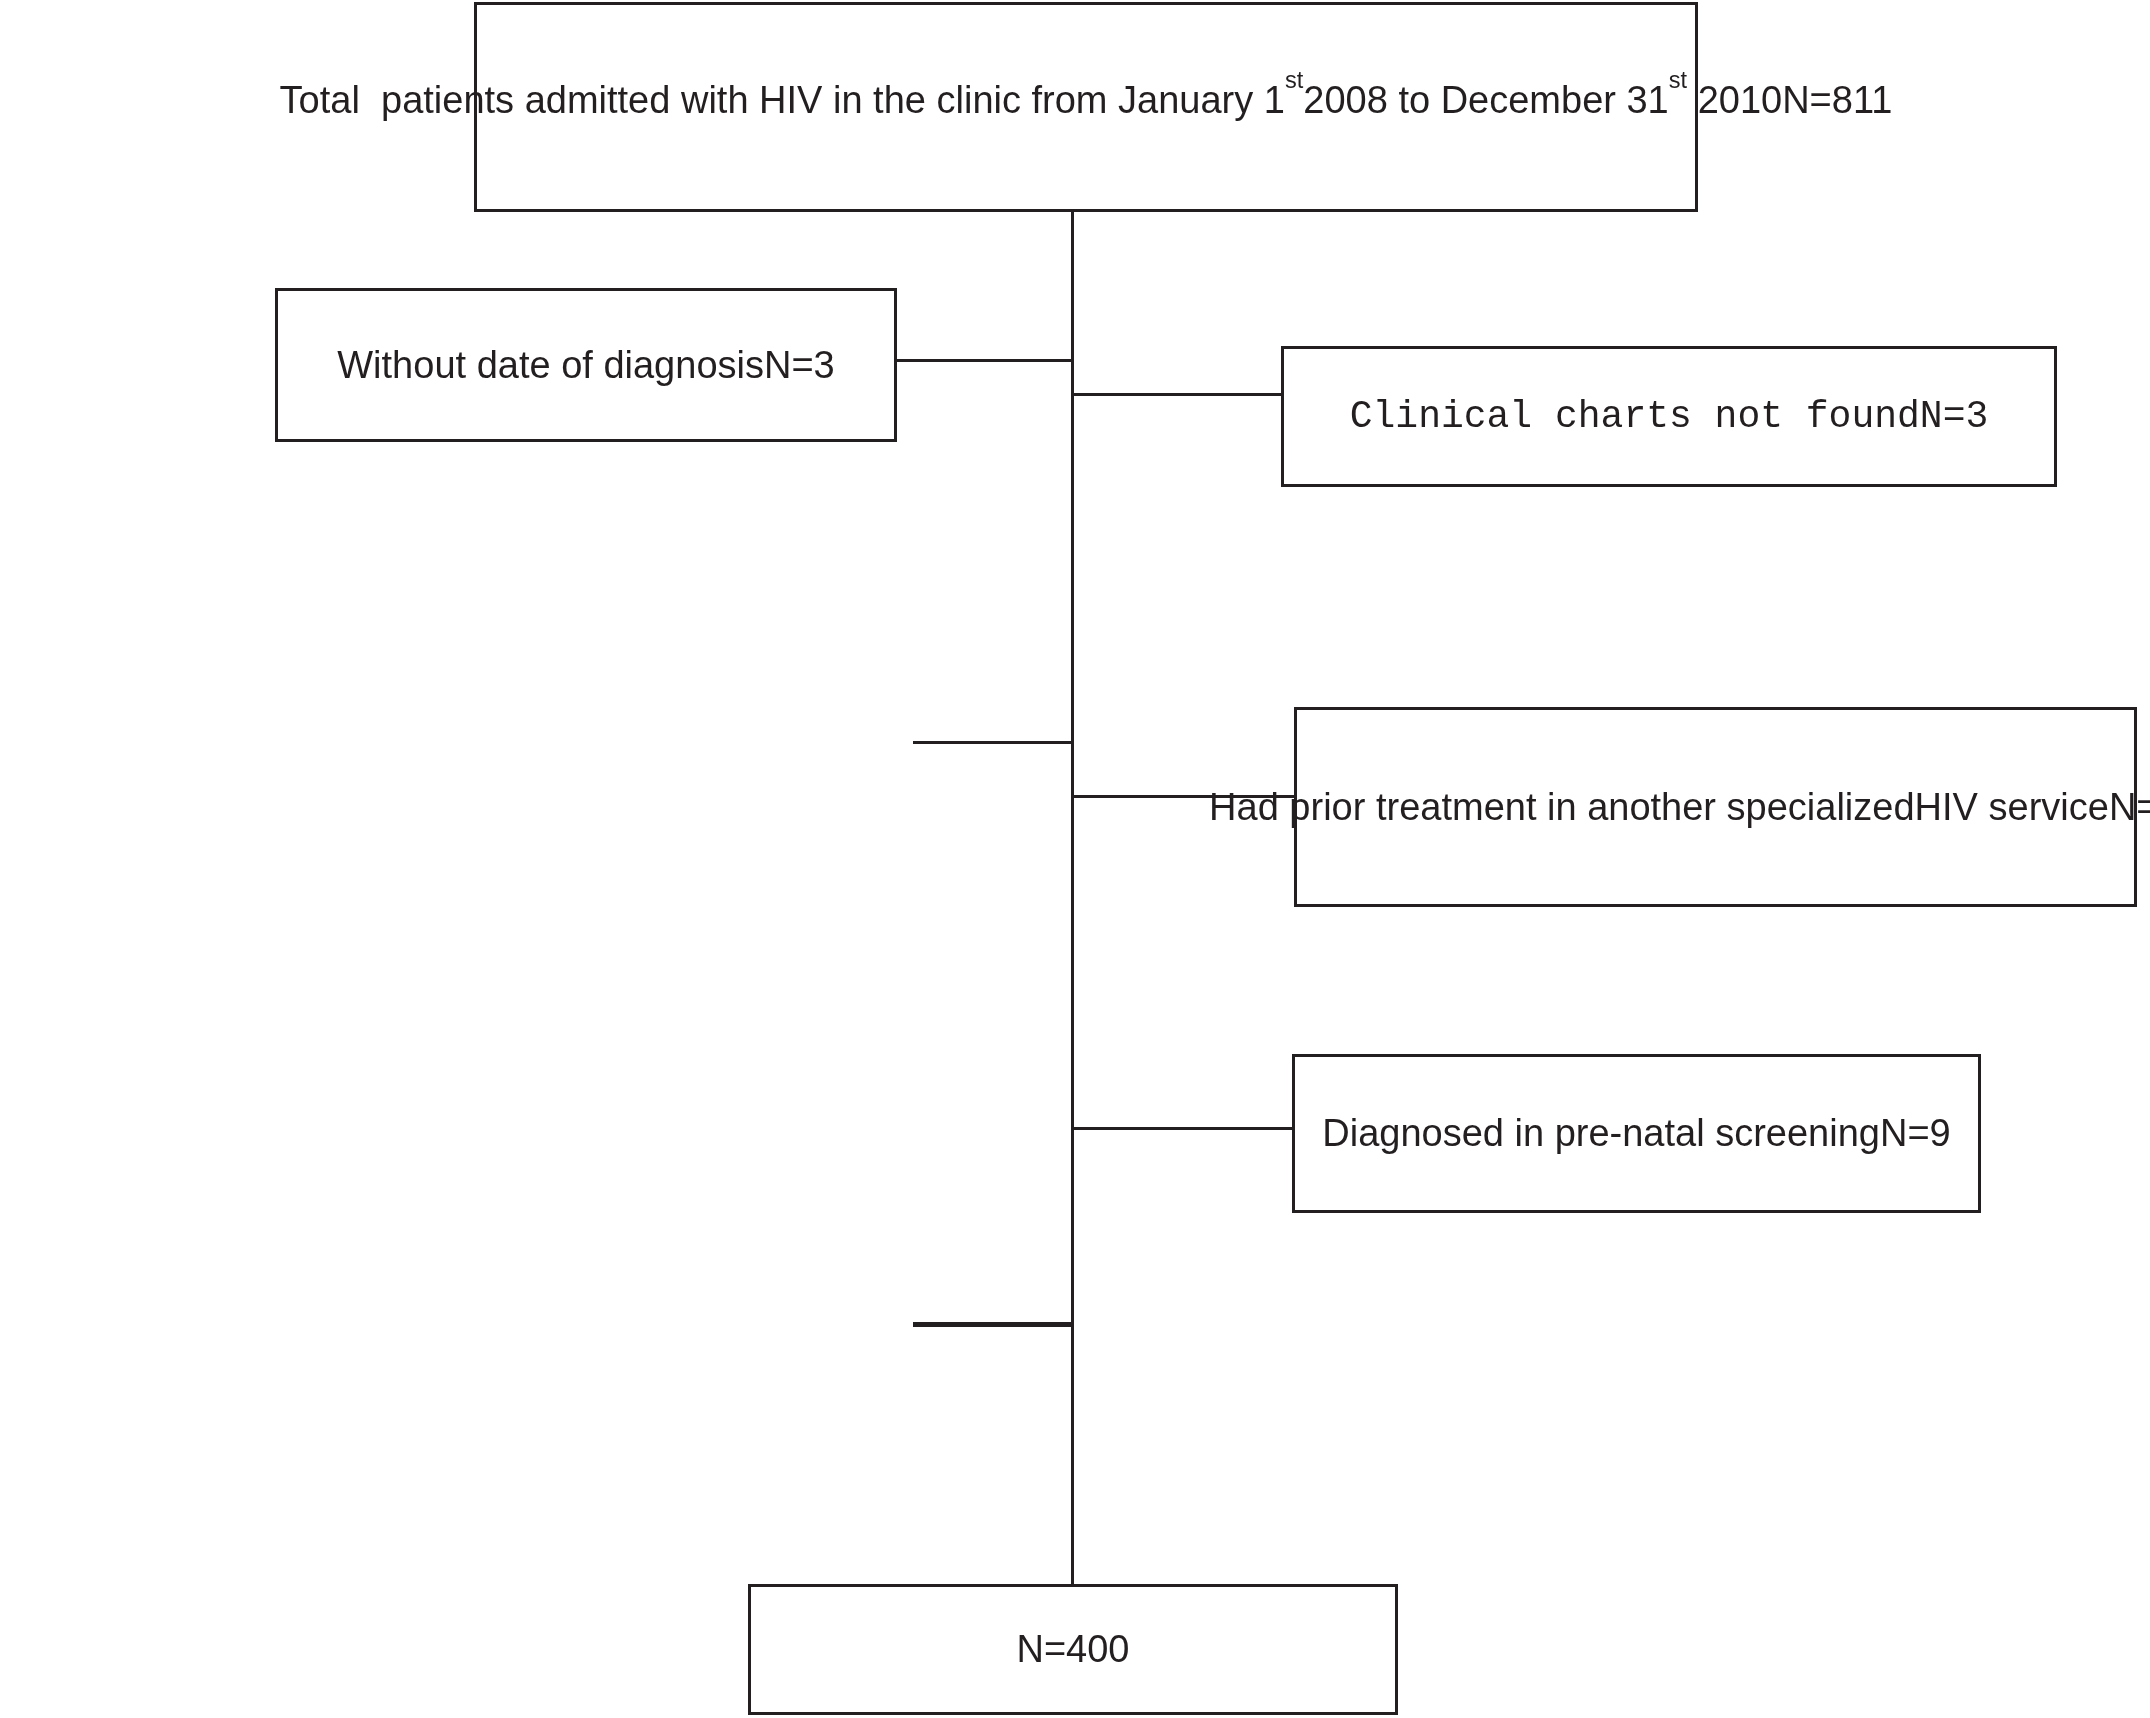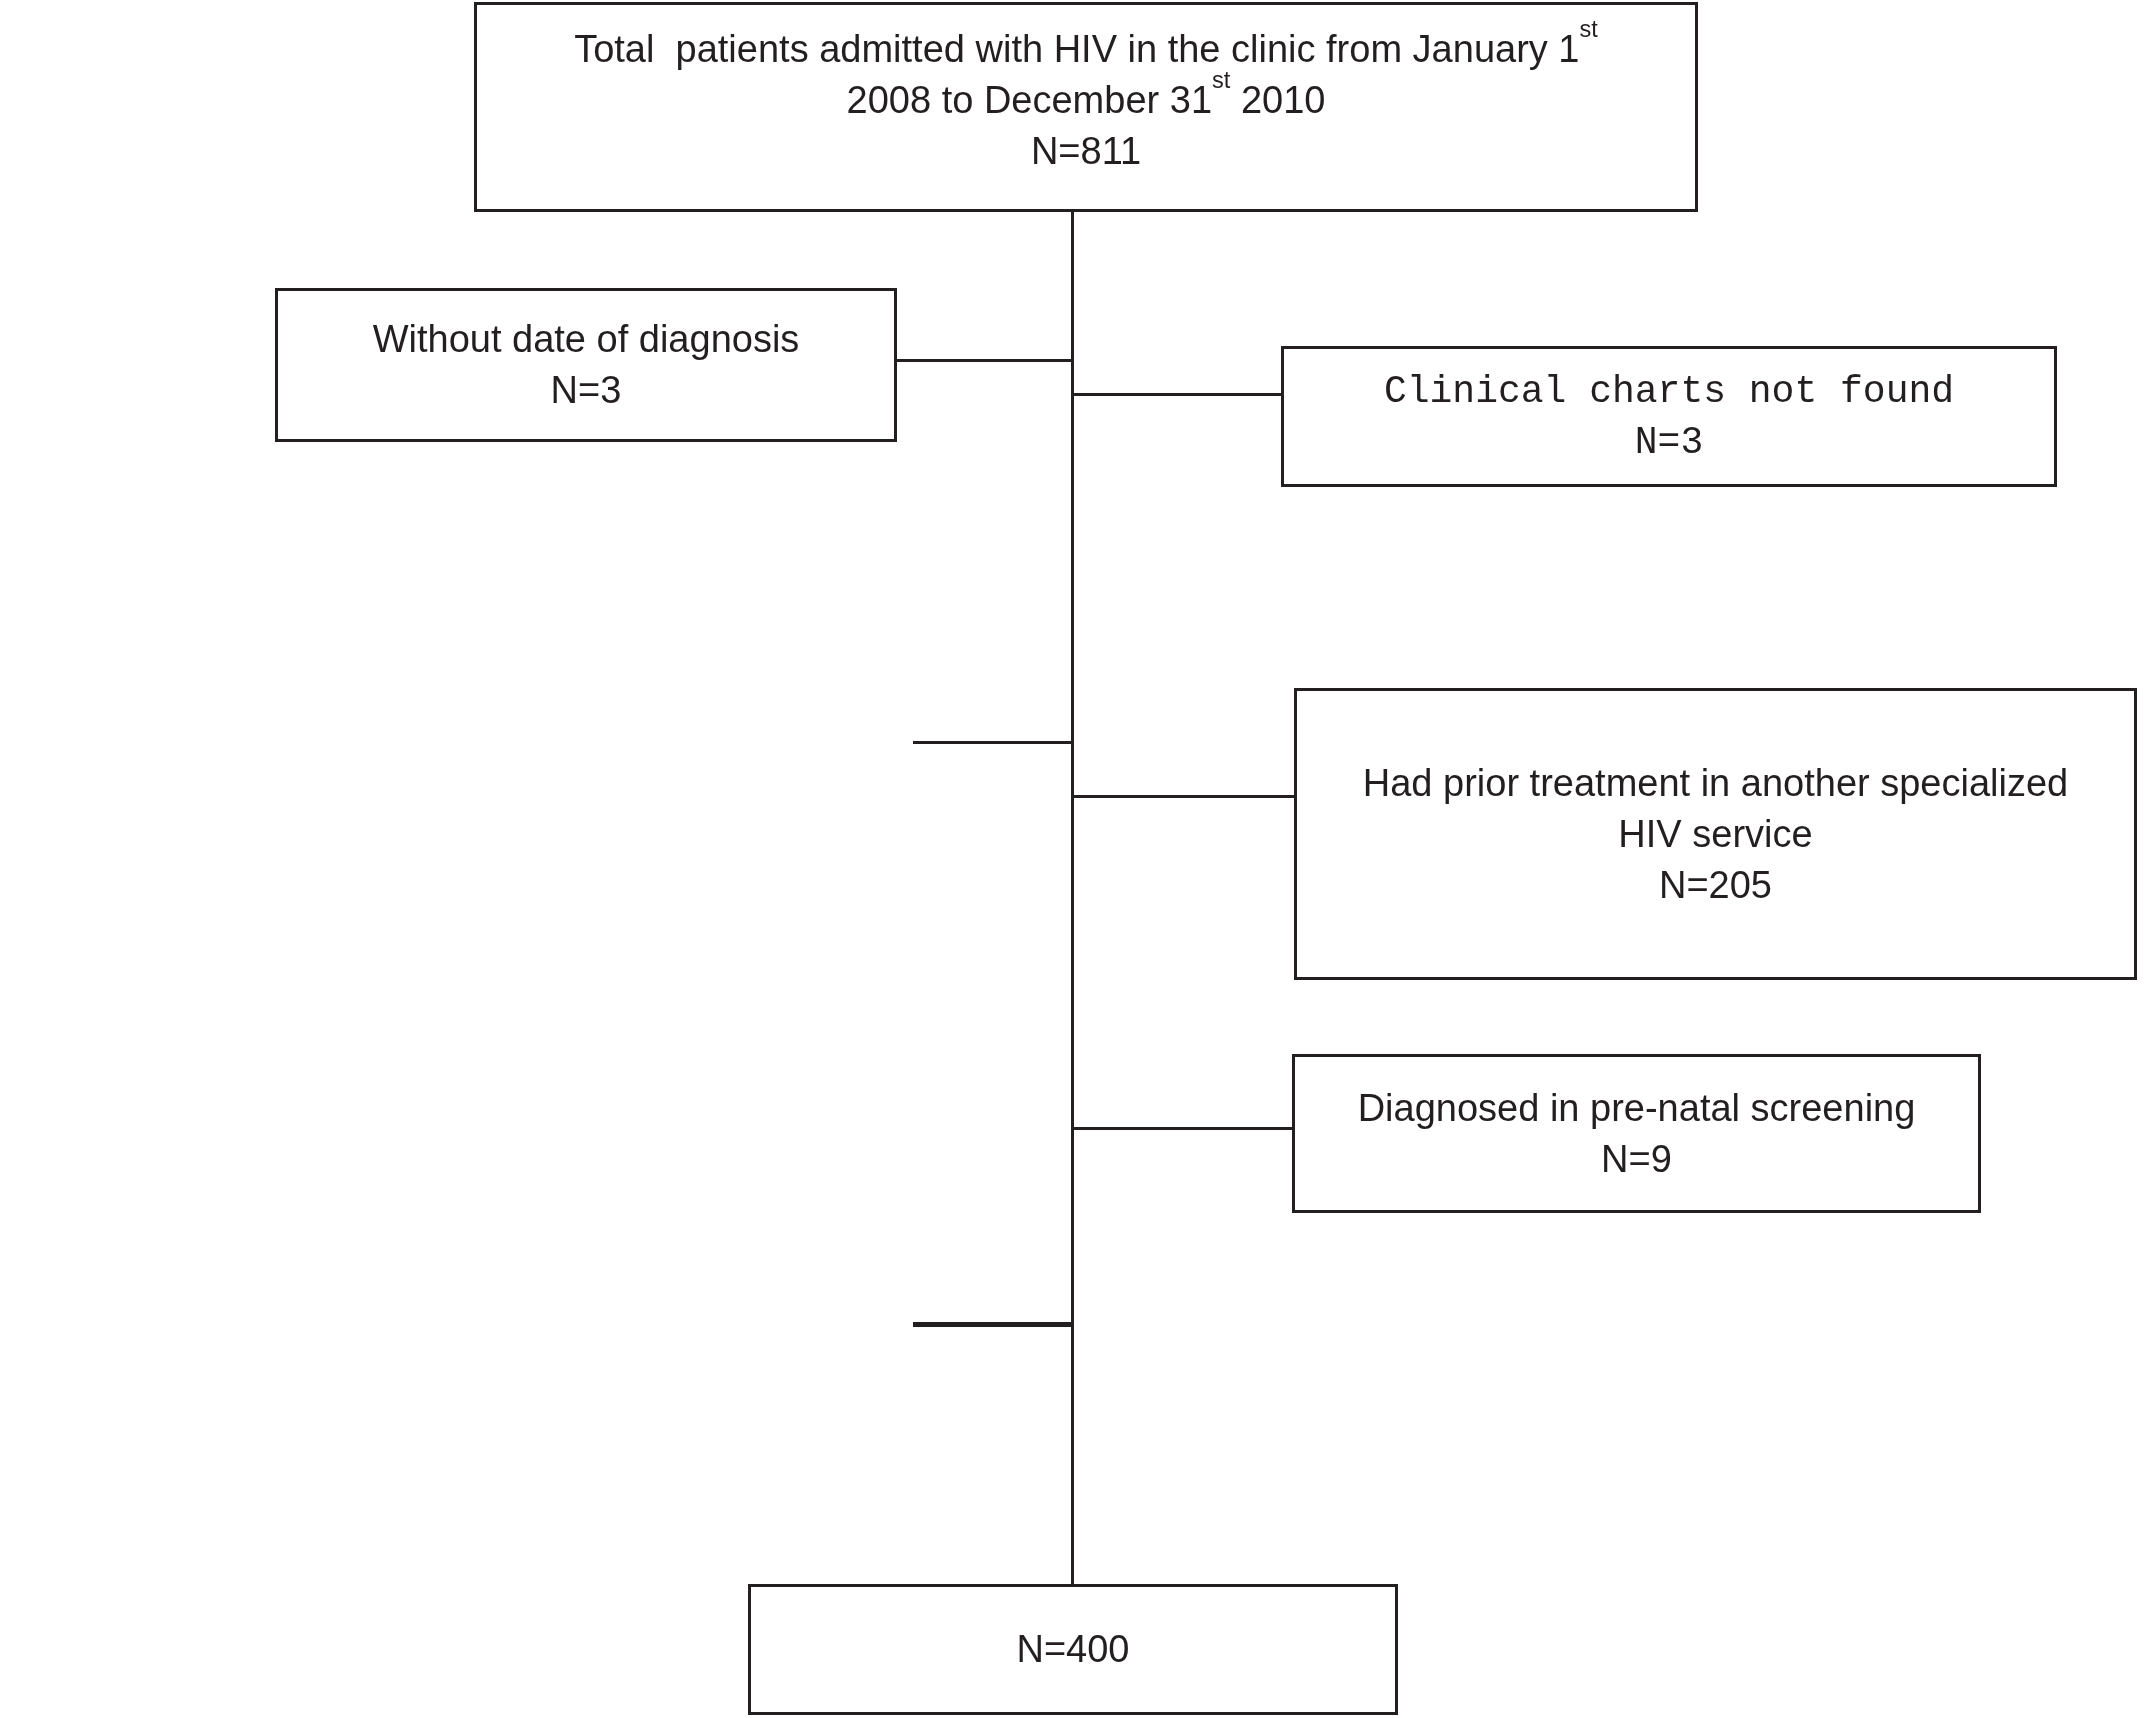--- a/index.html
+++ b/index.html
@@ -16,21 +16,21 @@
     font-family:"Liberation Sans","DejaVu Sans",sans-serif;
     color:var(--text-color);
     overflow:hidden;
   }
   .box{
     position:absolute;
     border:3.6px solid var(--line-color);
     background:var(--bg-color);
     box-sizing:border-box;
     display:flex;
-    flex-direction:column;
+    flex-direction:row;
     align-items:center;
     justify-content:center;
     text-align:center;
   }
   .line{
     white-space:pre;
     font-size:38px;
     line-height:51px;
     letter-spacing:0px;
   }
@@ -42,21 +42,21 @@
   }
   .connector{
     position:absolute;
     background:var(--line-color);
   }
   
   #box-total            {left:474px;  top:2.2px;    width:1224px; height:210px; padding-bottom:13px;}
   #box-no-date          {left:275px;  top:288px;  width:622px;  height:154px;}
   #box-charts-not-found {left:1281px; top:346px;  width:776px; height:141px;font-family:Liberation Mono, monospace;}
   #box-attended-once    {left:237px;  top:668px;  width:677px;  height:162px;}
-  #box-prior-treatment  {left:1294px; top:688px;  width:843px; height:292px;}
+  #box-prior-treatment  {left:1294px; top:707px;  width:843px; height:200px;}
   #box-prenatal         {left:1292px; top:1054px; width:689px;  height:159px;}
   #box-late-diagnosis   {left:5px;    top:1195px; width:909px; height:191px;}
   #box-final            {left:748px; top:1584px; width:650px;  height:131px;}
 
   #vline        {left:1071px; top:211px;  width:2.9px;   height:1376px;}
   #conn-no-date {left:897px; top:359px;  width:175px; height:2.9px;}
   #conn-charts  {left:1072px; top:393px;  width:211px; height:2.9px;}
   #conn-attended{left:913px; top:741px; width:159px; height:2.9px;}
   #conn-prior   {left:1072px; top:795px; width:224px; height:2.9px;}
   #conn-prenatal{left:1072px; top:1127px; width:221px; height:2.9px;}

